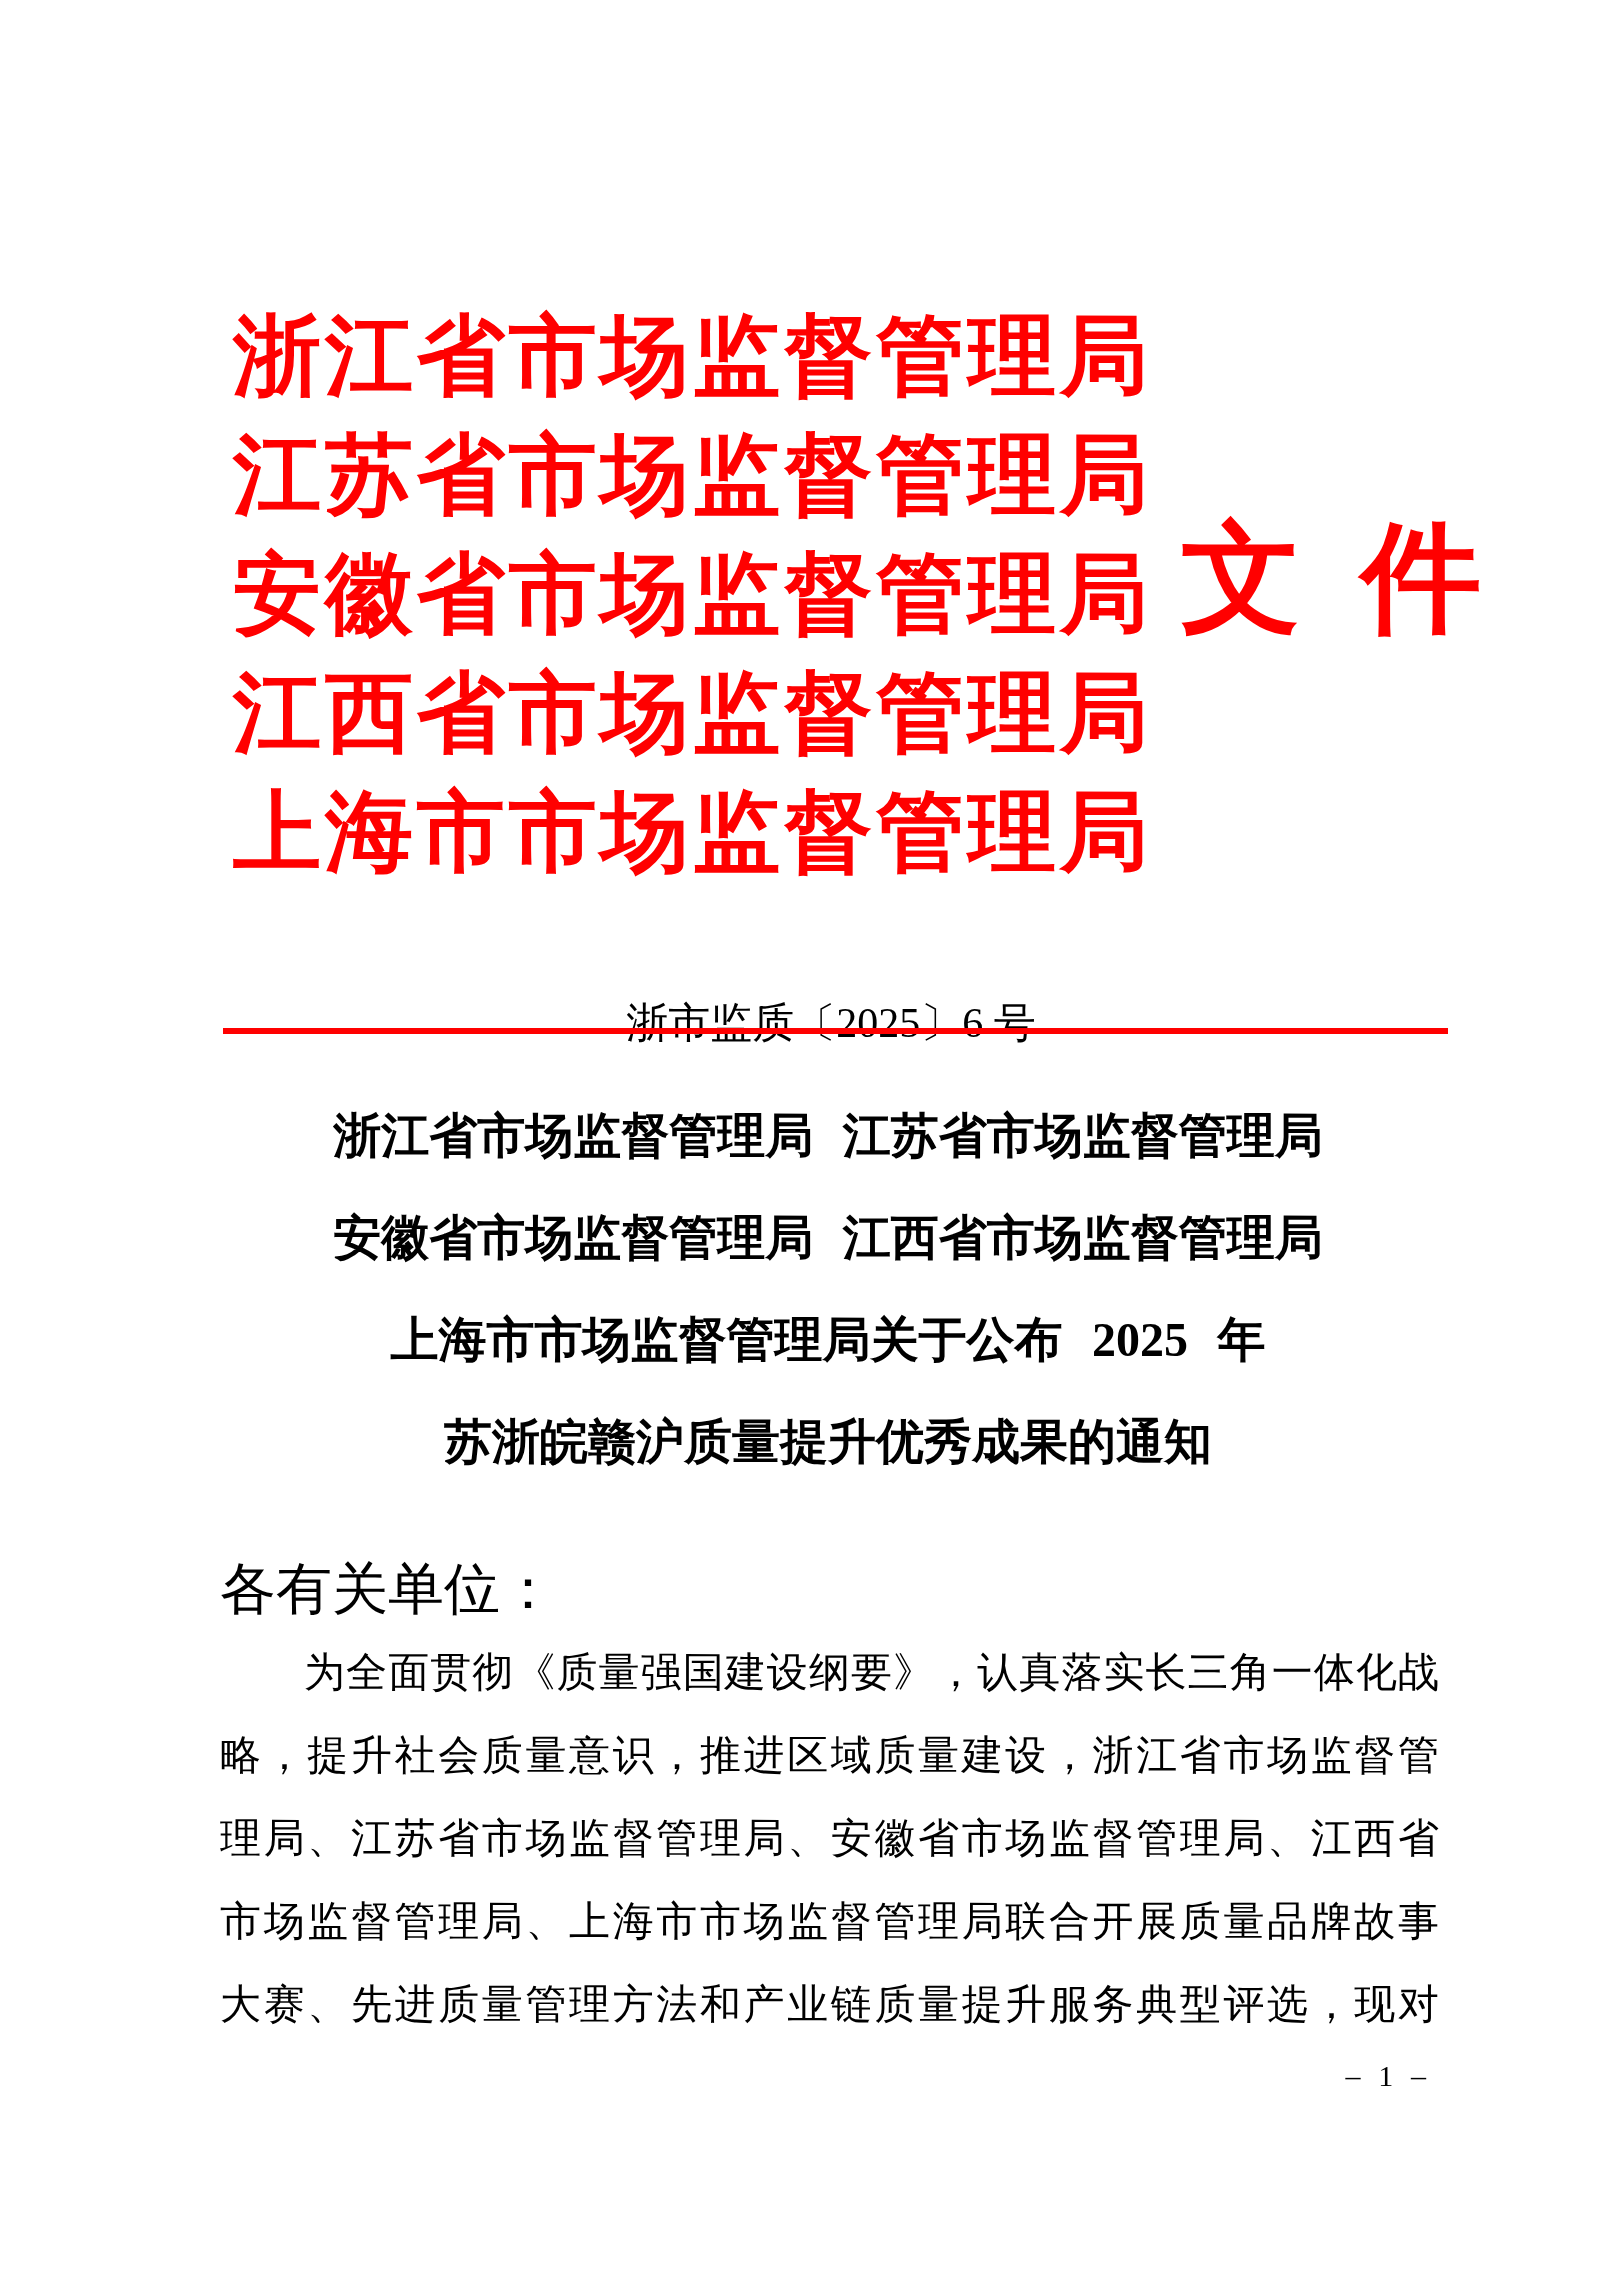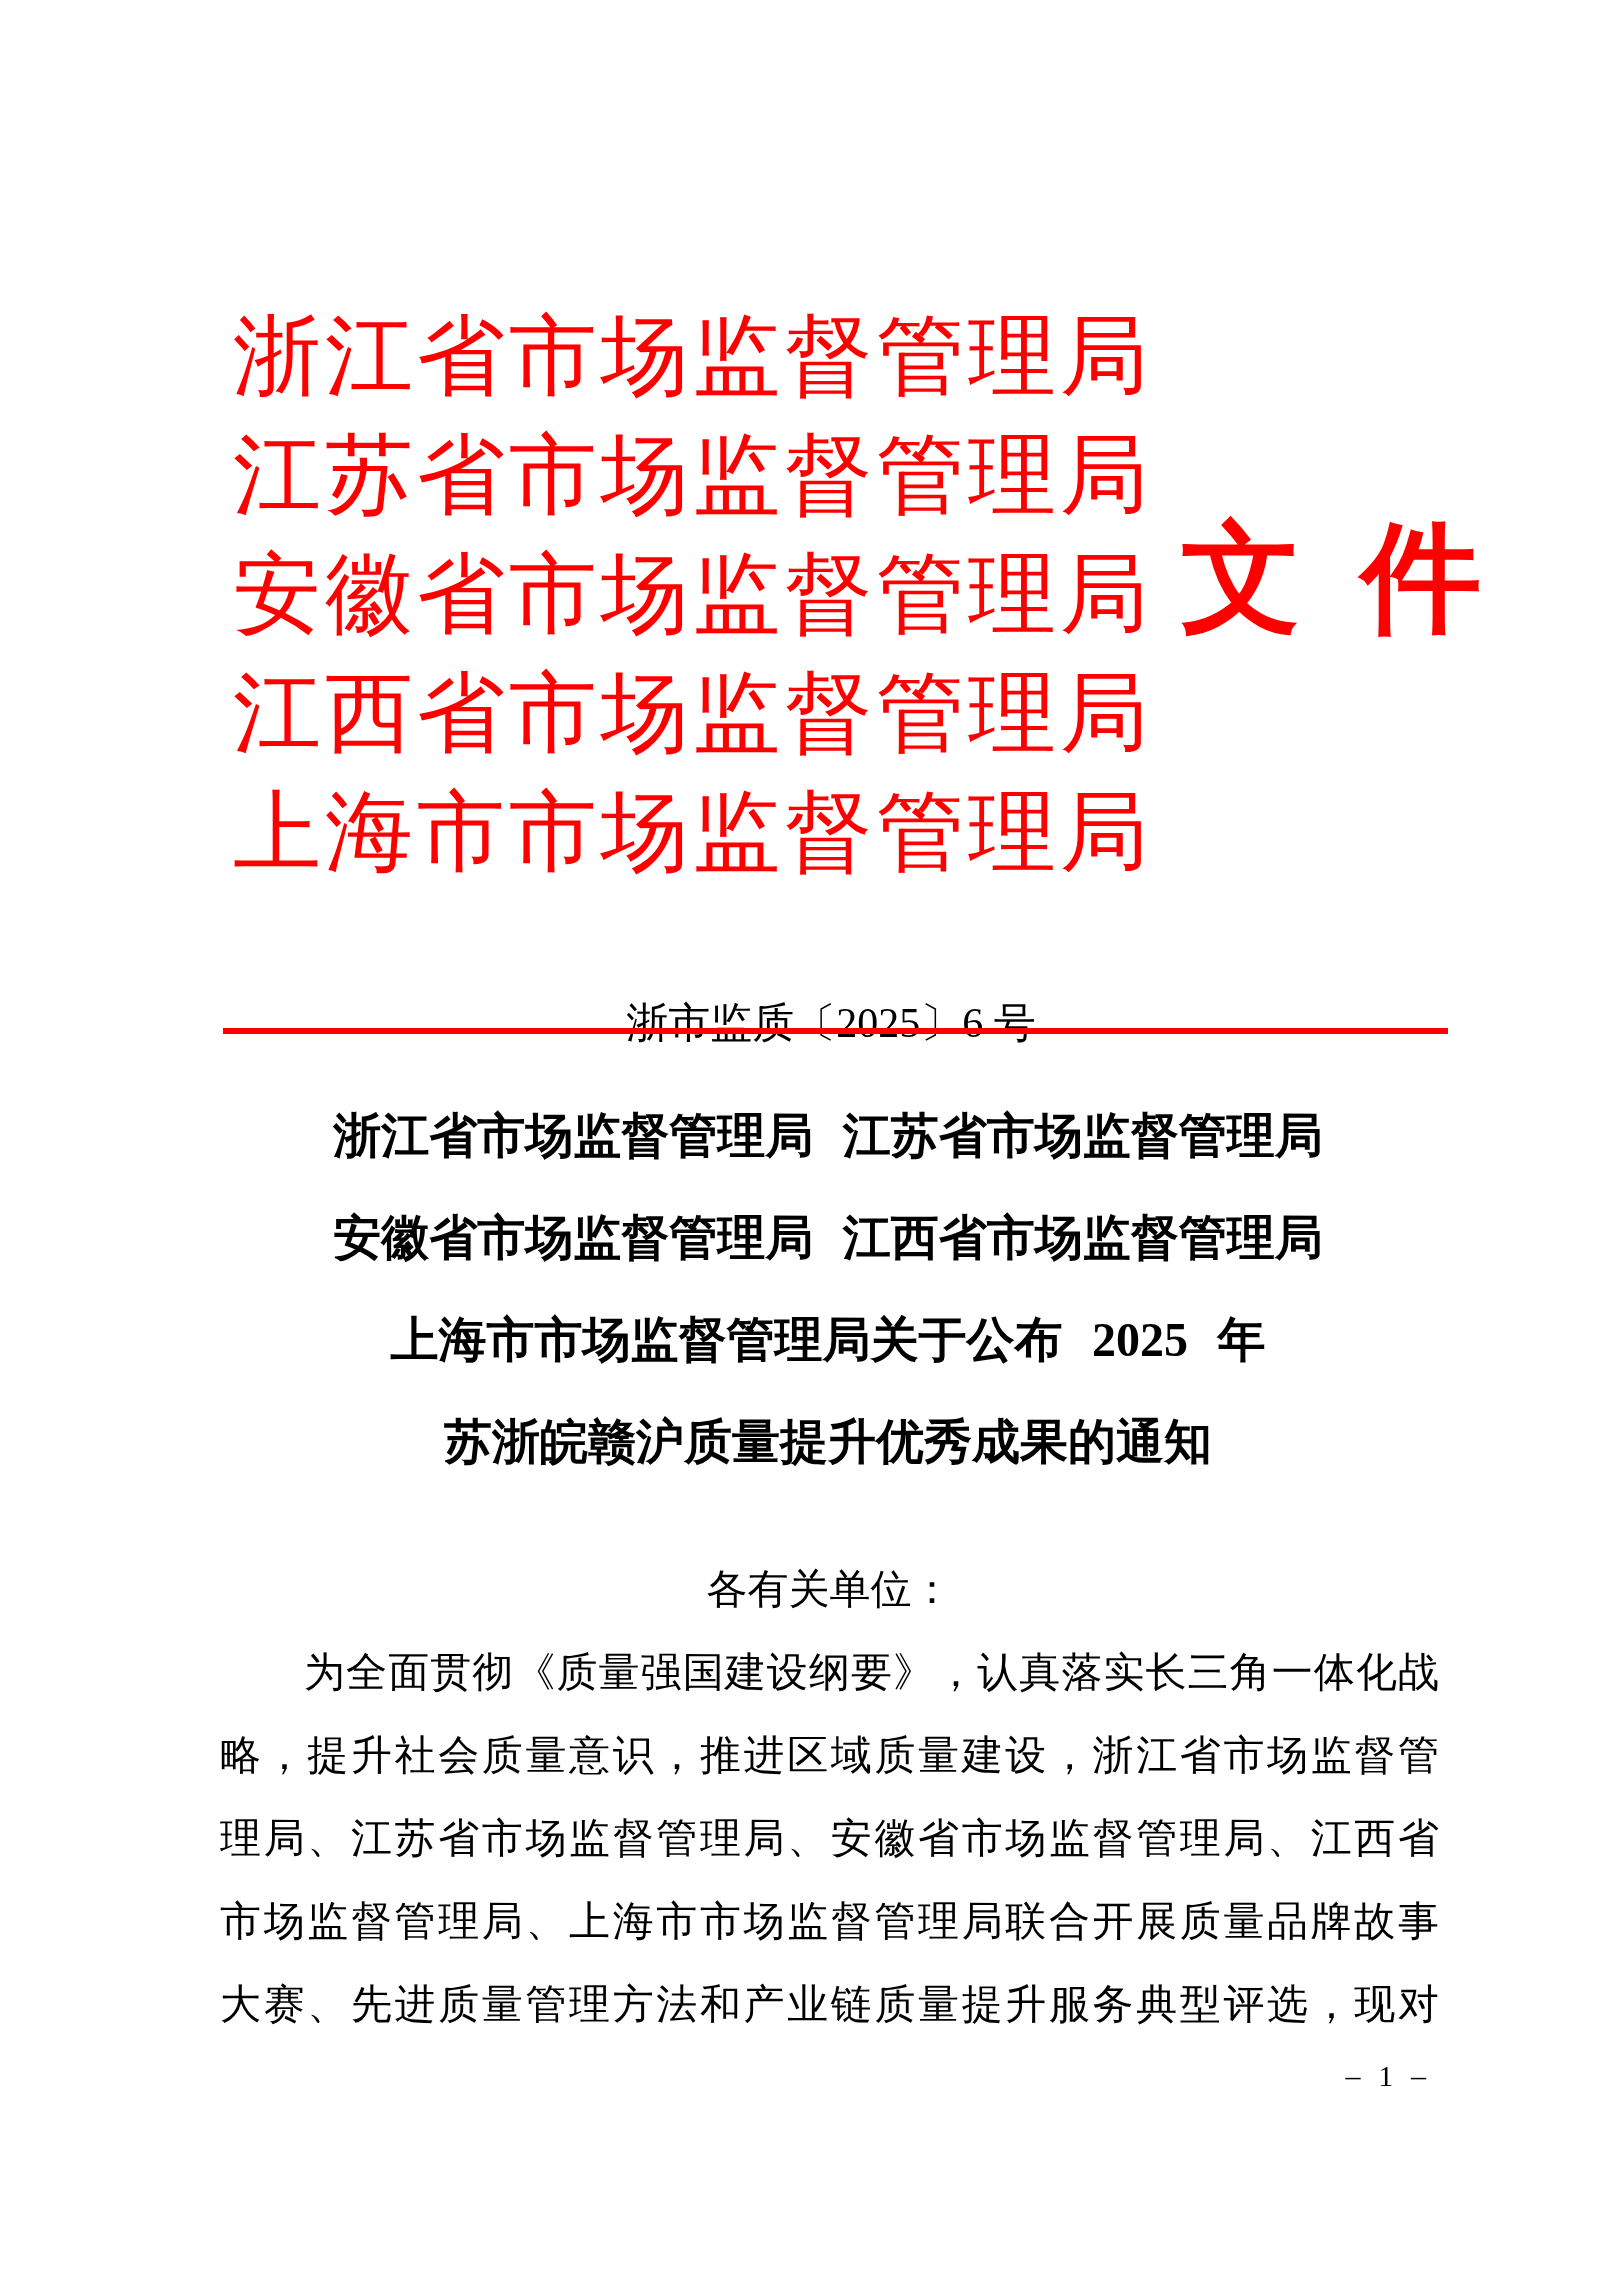--- a/index.html
+++ b/index.html
@@ -25,21 +25,21 @@
   
   .issuers {
     position: absolute;
     left: 233px;
     top: 297px;
     width: 915px;
   }
   .issuer-line {
     font-size: 88px;
     line-height: 119px;
-    font-weight: normal;
+    font-weight: bold;
     color: var(--accent-red);
     text-align: justify;
     text-align-last: justify;
     text-justify: inter-character;
     white-space: normal;
   }
   .wenjian {
     position: absolute;
     left: 1181px;
     top: 519px;
@@ -91,23 +91,23 @@
   }
 
   
   .body-block {
     position: absolute;
     left: 220px;
     top: 1548px;
     width: 1219px;
   }
   .salutation {
-    font-size: 41px;
+    font-size: 56px;
     line-height: 83px;
-    text-align: center;
+    text-align: left;
     color: var(--text-black);
   }
   .para-line {
     font-size: 41px;
     line-height: 83px;
     text-align: justify;
     text-align-last: justify;
     text-justify: inter-character;
     color: var(--text-black);
   }

